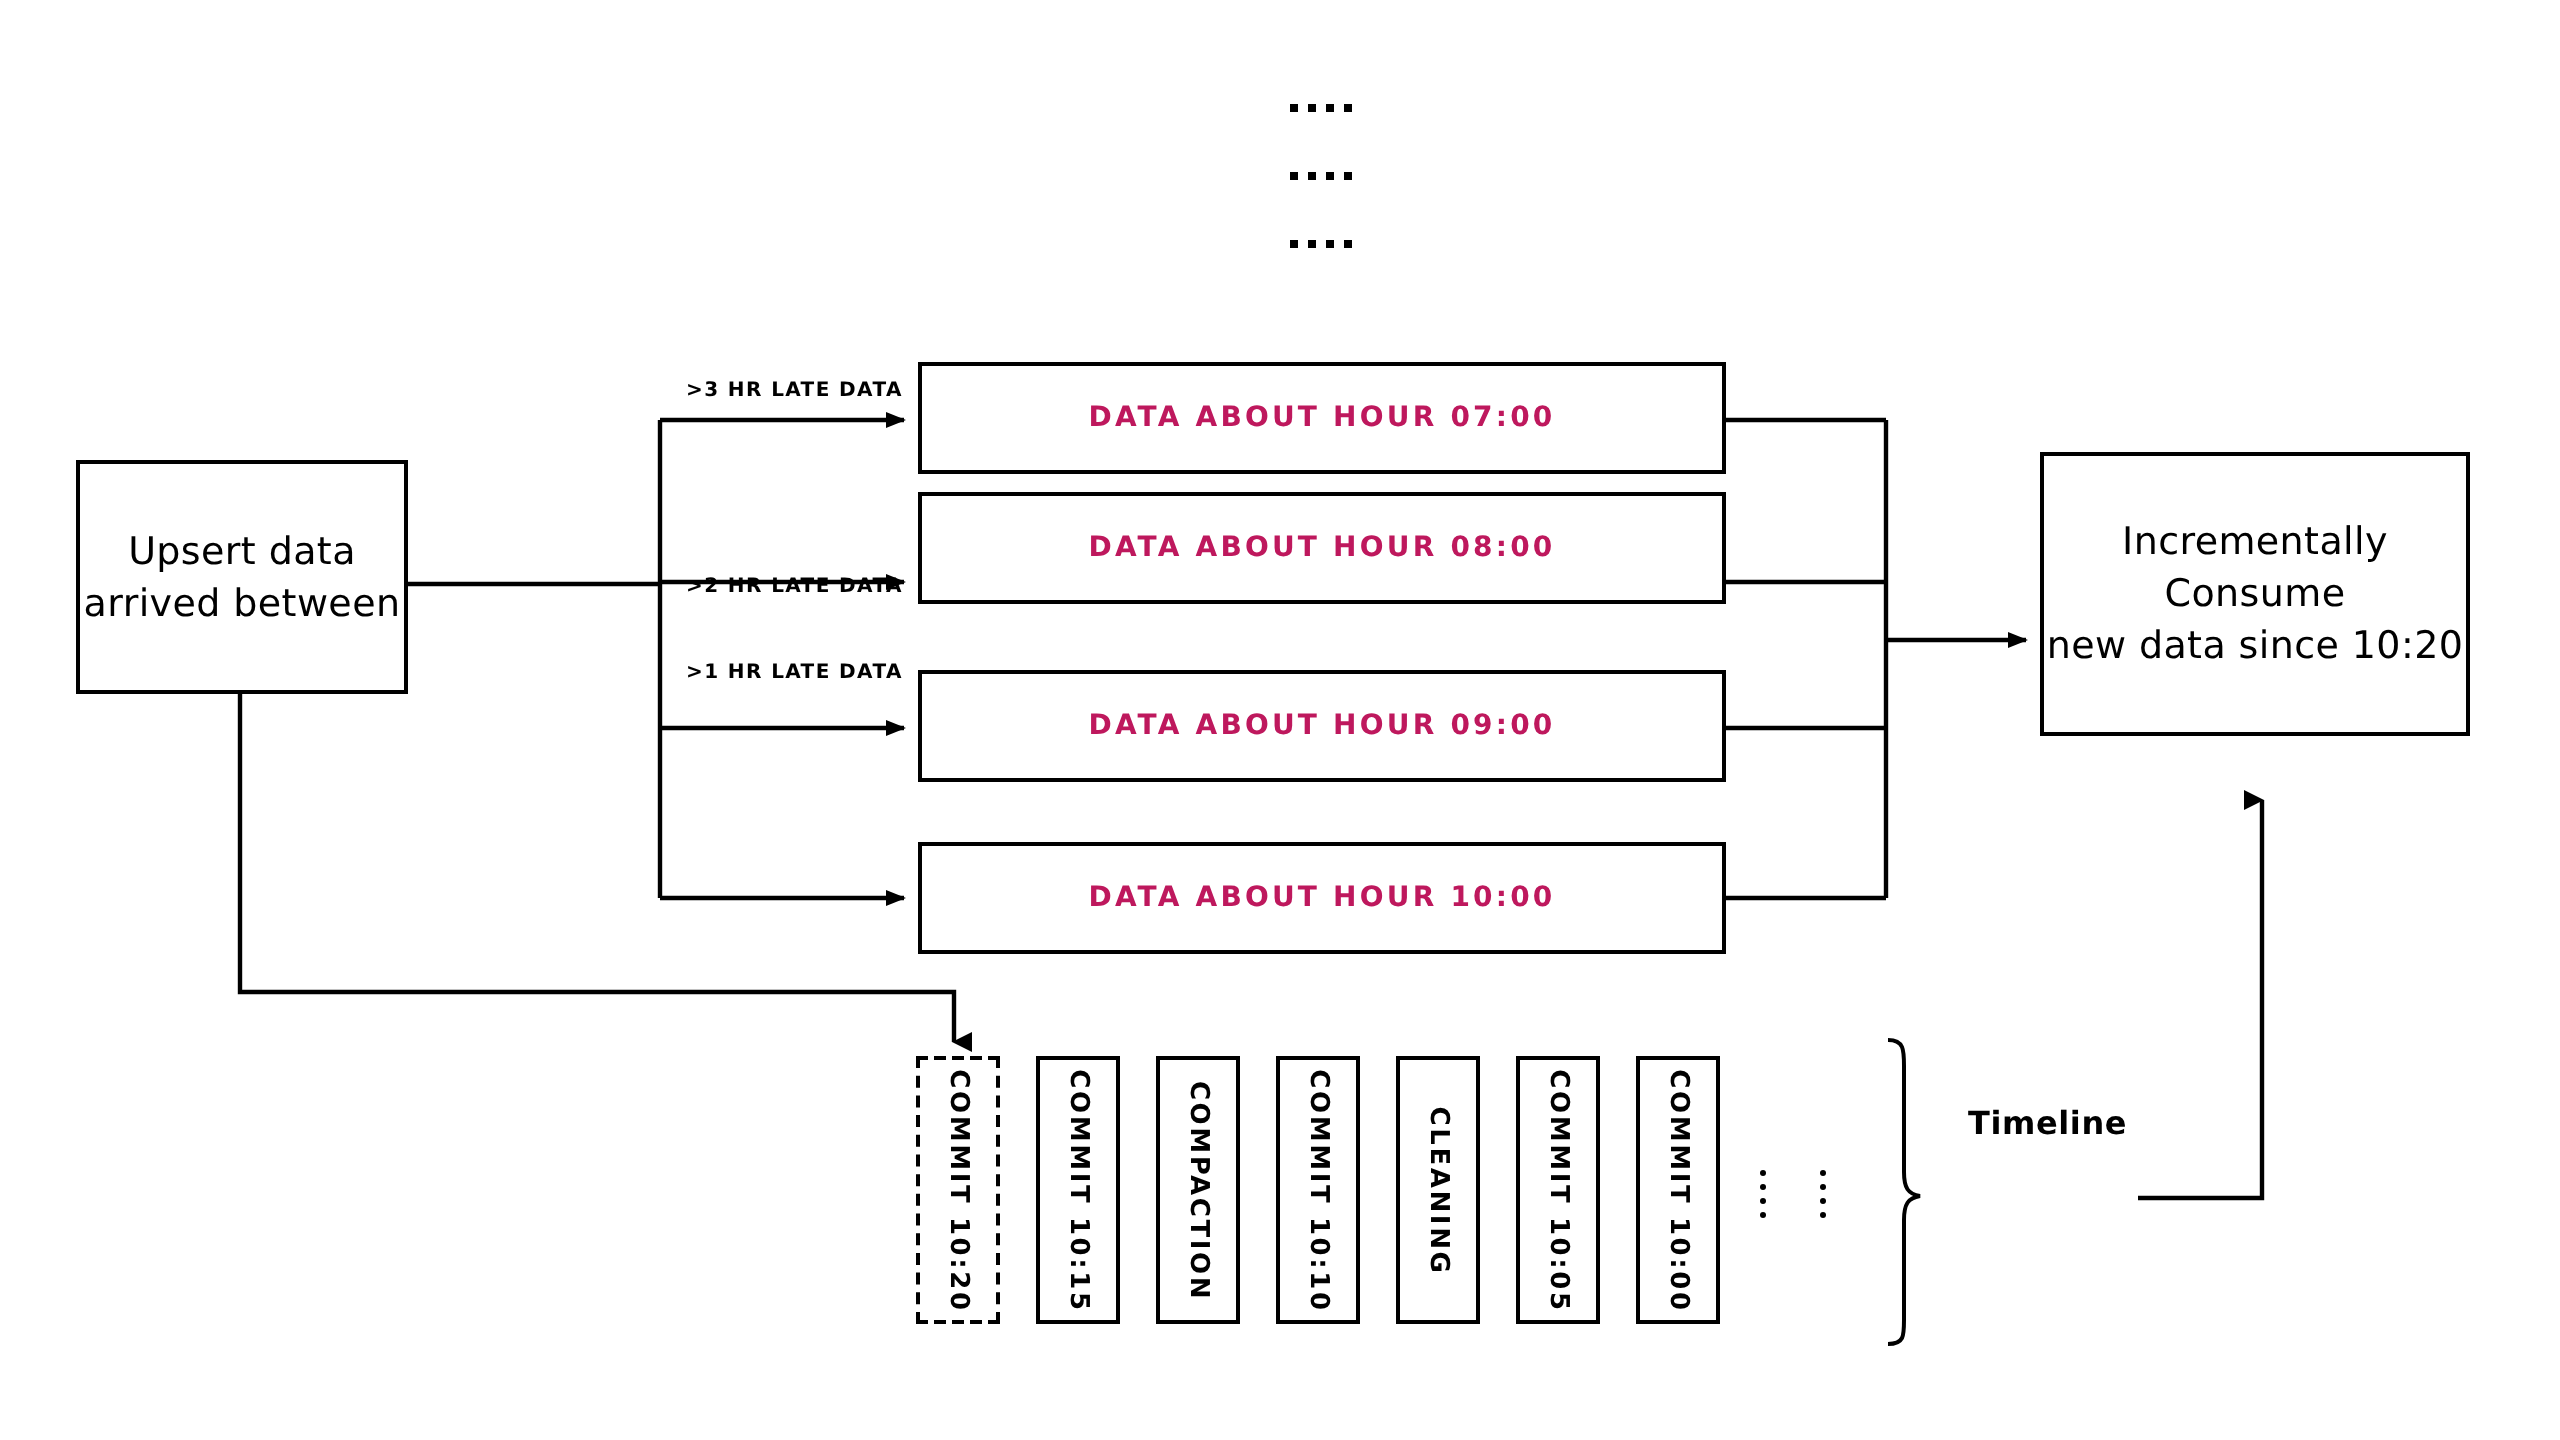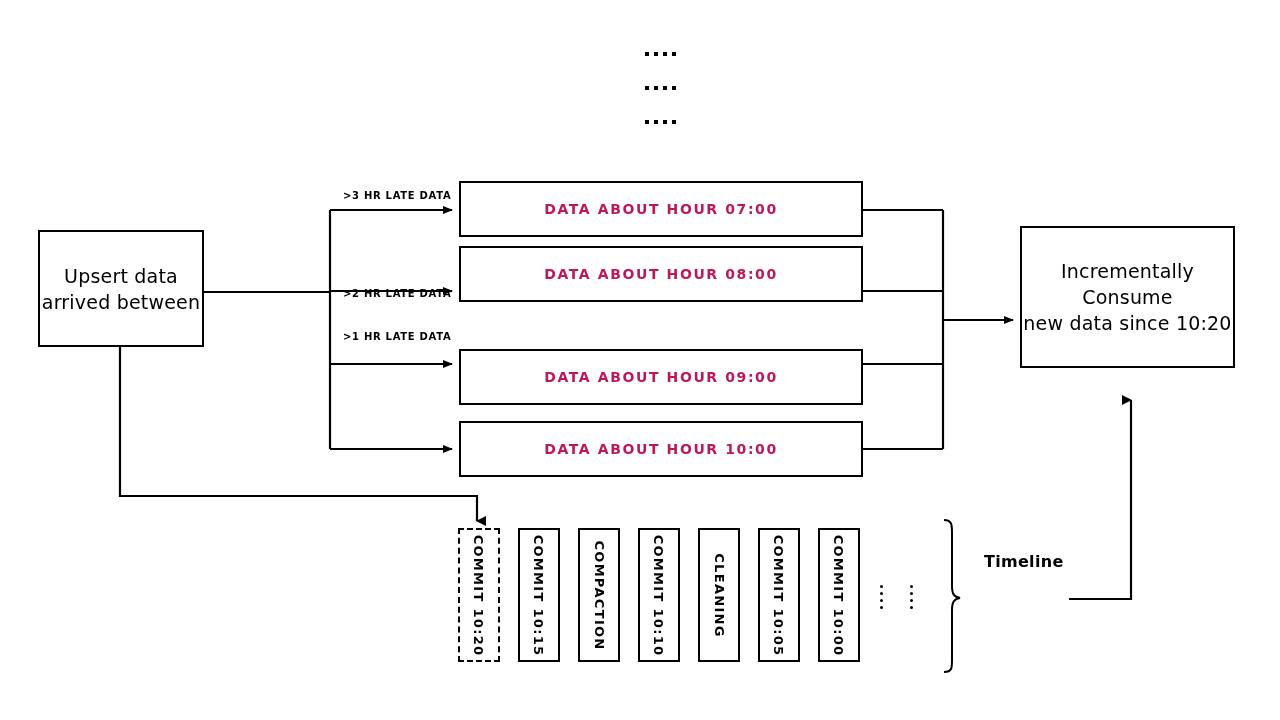--- a/index.html
+++ b/index.html
@@ -72,21 +72,21 @@
   }
   .hour-label {
     font-family: "DejaVu Sans", sans-serif;
     font-size: 14px;
     font-weight: bold;
     letter-spacing: 1.6px;
     color: #be185d;
   }
   #hour-box-0 { top: 181px; }
   #hour-box-1 { top: 246px; }
-  #hour-box-2 { top: 349px; }
+  #hour-box-2 { top: 335px; }
   #hour-box-3 { top: 421px; }
 
   
   .edge-label {
     position: absolute;
     font-family: "DejaVu Sans", sans-serif;
     font-size: 10px;
     font-weight: bold;
     letter-spacing: 0.7px;
     color: #000000;

